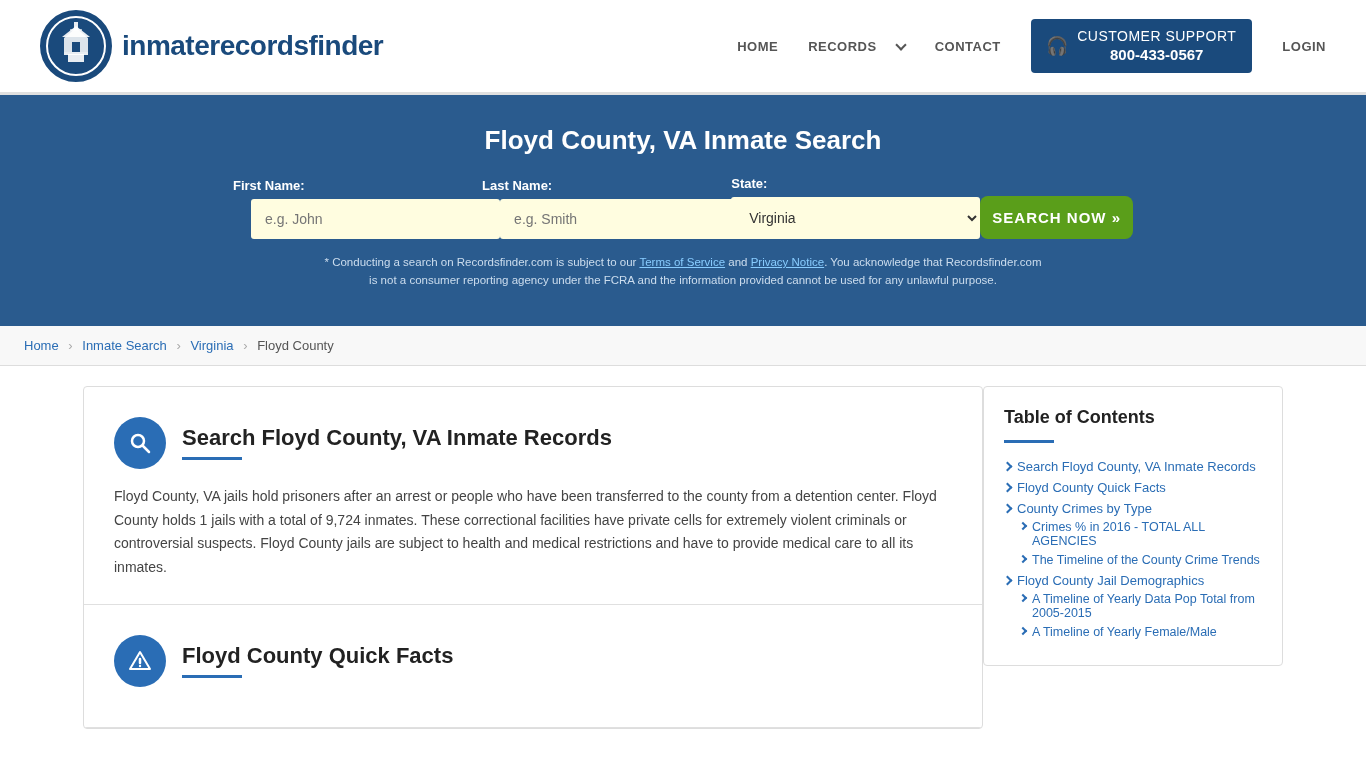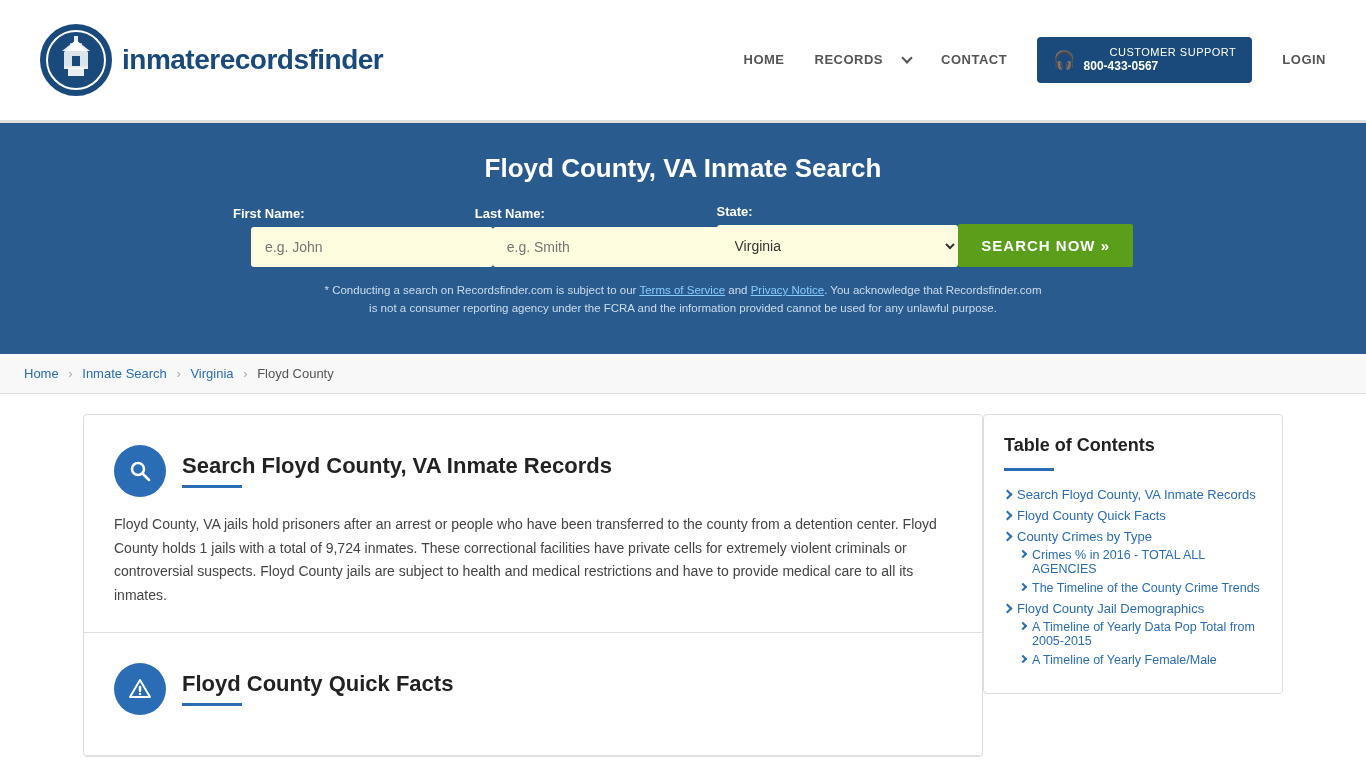--- a/index.html
+++ b/index.html
@@ -2,21 +2,21 @@
 <html><head>
   <meta charset="utf-8">
   <style>
     * { box-sizing: border-box; margin: 0; padding: 0; }
     body { font-family: Arial, sans-serif; font-size: 14px; color: #333; background: #fff; }
 
     
     .header {
       background: #fff;
       border-bottom: 3px solid #e0e0e0;
-      padding: 24px 40px;
+      padding: 10px 40px;
       display: flex;
       align-items: center;
       justify-content: space-between;
     }
     .logo-area {
       display: flex;
       align-items: center;
       gap: 10px;
     }
     .logo-circle {
@@ -79,22 +79,22 @@
     .headphone-icon {
       font-size: 18px;
       color: #fff;
     }
     .support-text {
       display: flex;
       flex-direction: column;
       font-size: 10px;
       line-height: 1.3;
     }
-    .support-text .label { font-size: 11px; text-transform: uppercase; letter-spacing: 0.5px; margin-left: 26px; }
-    .support-text .number { font-size: 12px; font-weight: 700; }
+    .support-text .label { font-size: 14px; text-transform: uppercase; letter-spacing: 0.5px; }
+    .support-text .number { font-size: 15px; font-weight: 700; text-align: center; }
     .login-link {
       color: #555;
       text-decoration: none;
       font-size: 13px;
       font-weight: 700;
       letter-spacing: 0.5px;
       text-transform: uppercase;
     }
 
     
@@ -146,27 +146,27 @@
       background: #fffde0;
       color: #333;
       outline: none;
       width: 100%;
       appearance: auto;
     }
     .search-btn {
       background: #5a9e1a;
       color: #fff;
       border: none;
-      padding: 13px 23px;
+      padding: 13px 12px;
       font-size: 15px;
       font-weight: 700;
       text-transform: uppercase;
       letter-spacing: 1px;
       cursor: pointer;
-      border-radius: 2px;
+      border-radius: 8px;
       white-space: nowrap;
       flex-shrink: 0;
     }
     .disclaimer {
       color: #cde;
       font-size: 11.5px;
       line-height: 1.6;
     }
     .disclaimer a { color: #8cf; text-decoration: underline; }
 

